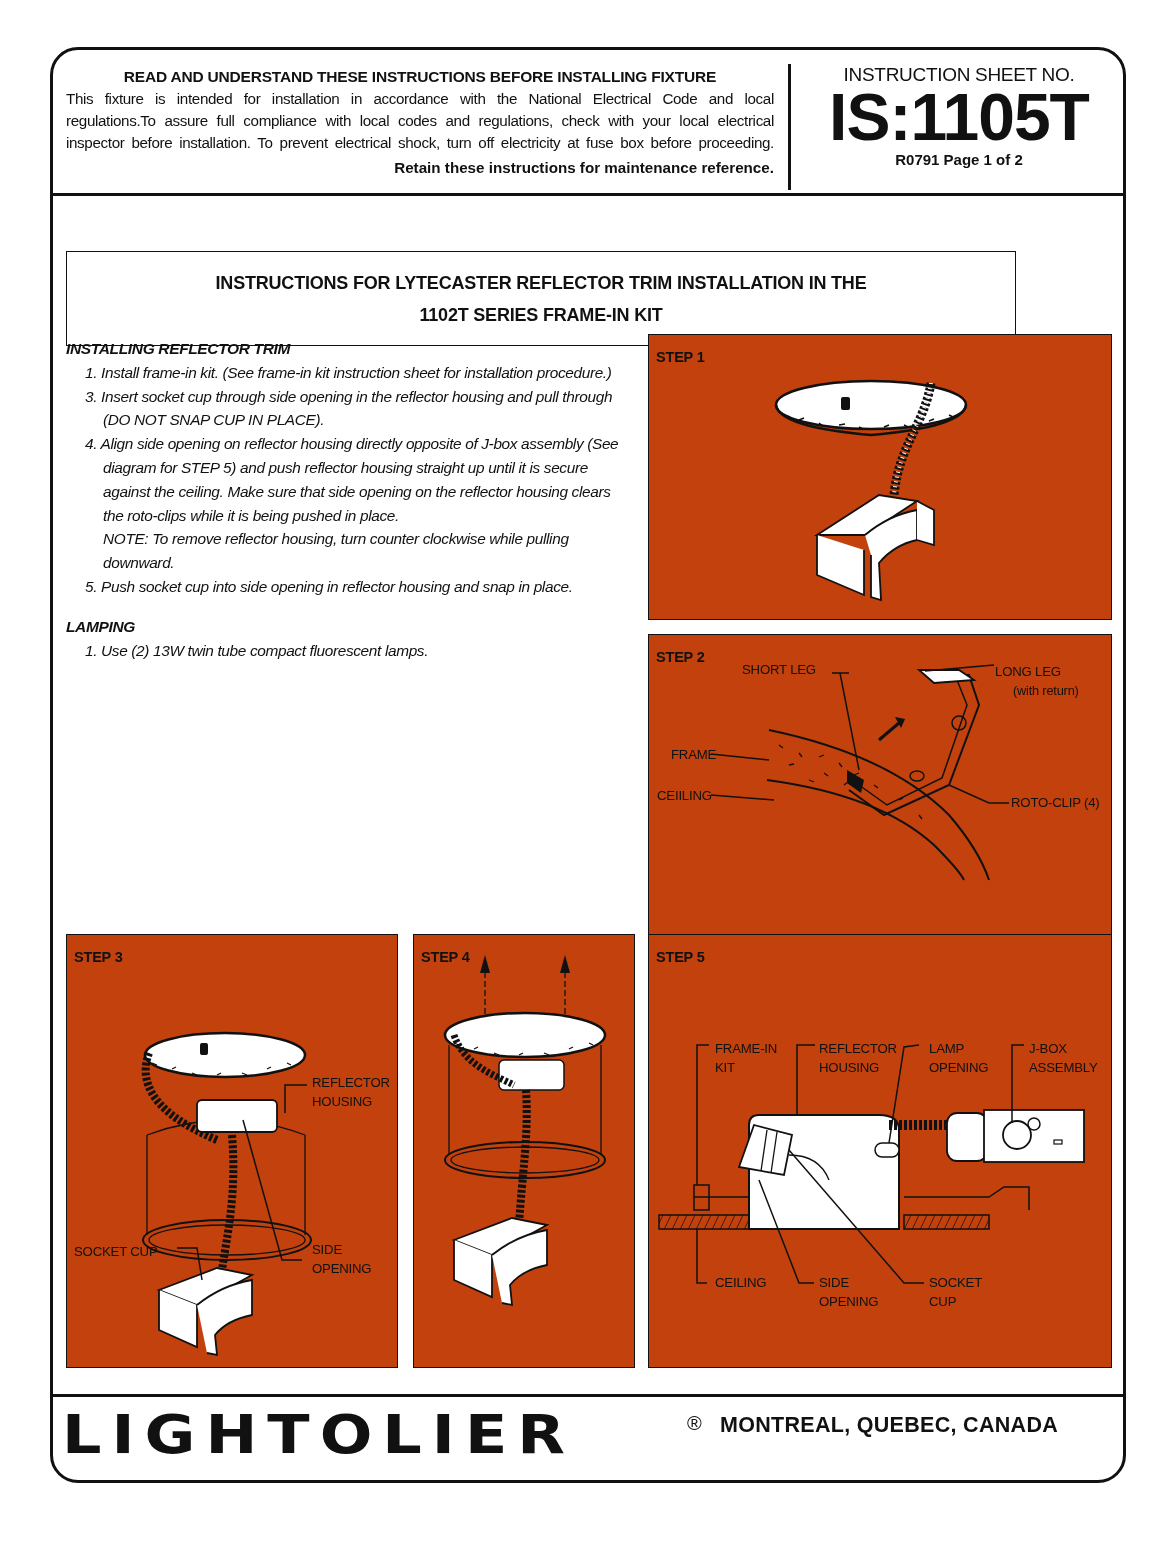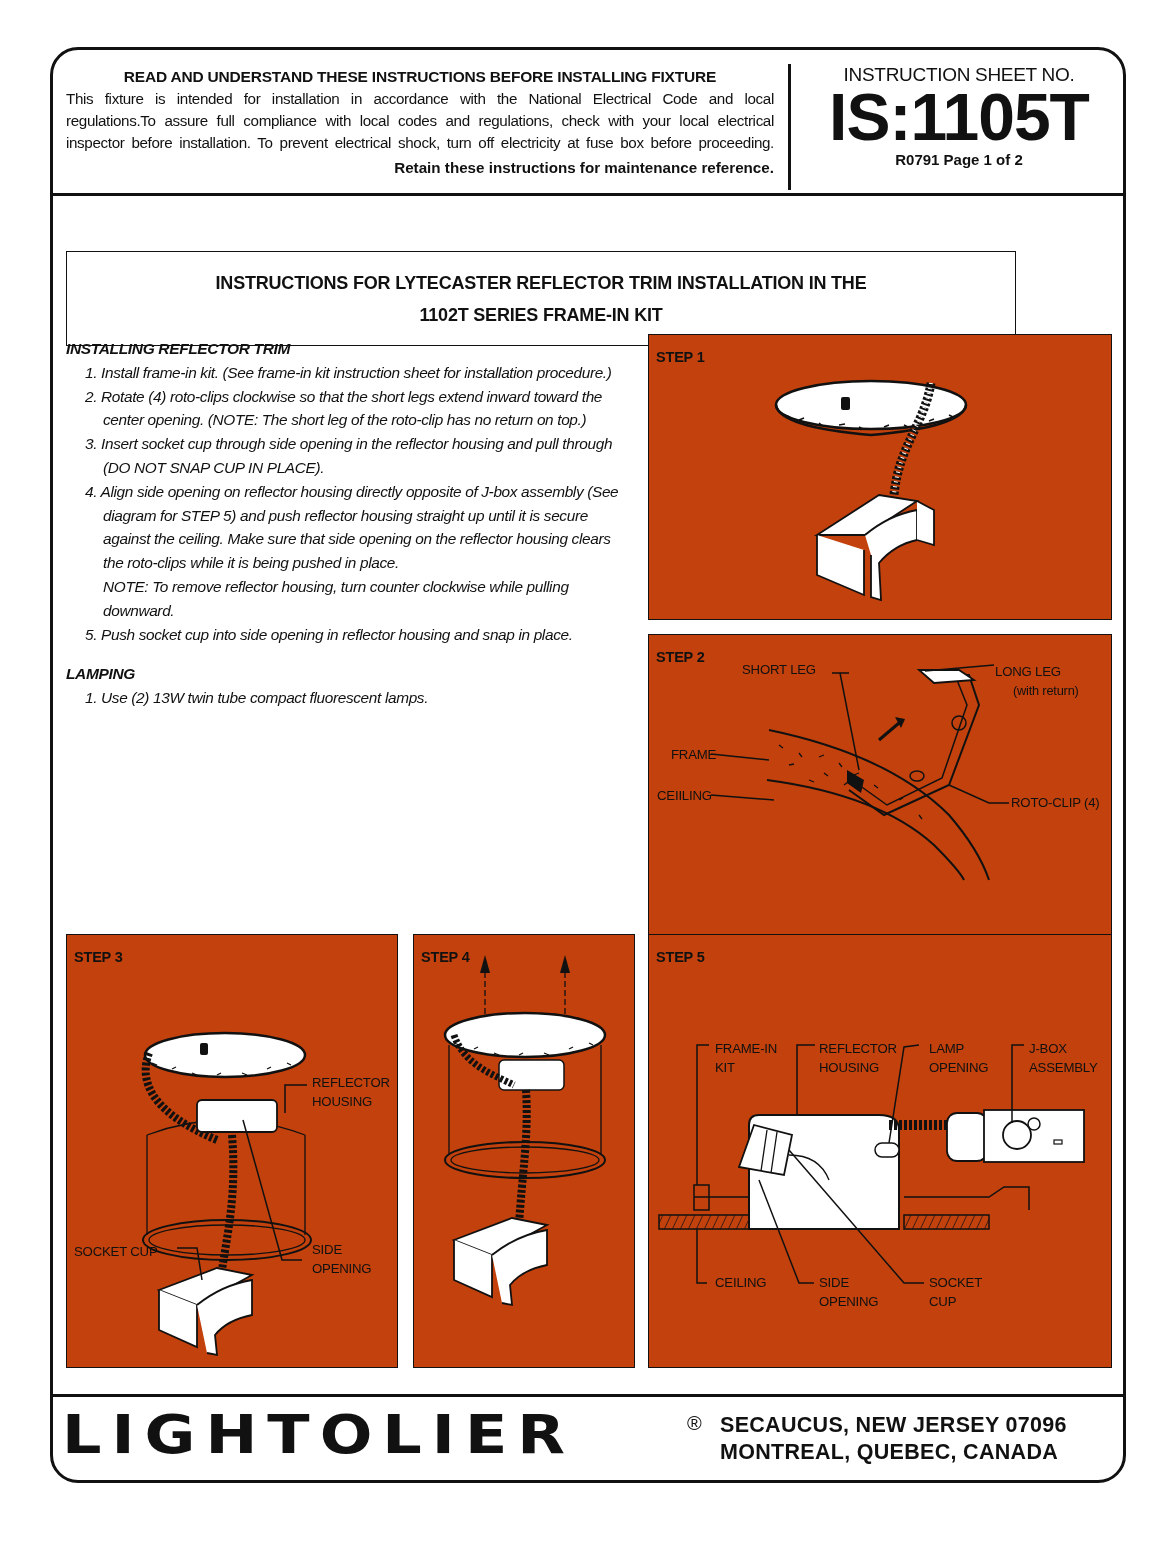--- a/index.html
+++ b/index.html
@@ -60,21 +60,20 @@
 
 <div class="titlebox">
   <div>INSTRUCTIONS FOR LYTECASTER REFLECTOR TRIM INSTALLATION IN THE</div>
   <div>1102T SERIES FRAME-IN KIT</div>
 </div>
 
 <div class="instr">
   <div class="sec">INSTALLING REFLECTOR TRIM</div>
   <ol>
     <li>1. Install frame-in kit.  (See frame-in kit instruction sheet for installation procedure.)</li>
-    <li>2. Rotate (4) roto-clips clockwise so that the short legs extend inward toward the center opening.  (NOTE: The short leg of the roto-clip has no return on top.)</li>
     <li>3. Insert socket cup through side opening  in the reflector housing and pull through (DO NOT SNAP CUP IN PLACE).</li>
     <li>4. Align side opening on reflector housing directly opposite of J-box assembly (See diagram for STEP 5) and push reflector housing straight up until it is secure against the ceiling.  Make sure that side opening on the reflector housing clears the roto-clips while it is being pushed in place.</li>
     <li style="text-indent:0;">NOTE: To remove reflector housing, turn counter clockwise while pulling downward.</li>
     <li>5. Push socket cup into side opening in reflector housing and snap in place.</li>
   </ol>
   <div class="gap"></div>
   <div class="sec">LAMPING</div>
   <ol>
     <li>1. Use (2) 13W twin tube compact fluorescent lamps.</li>
   </ol>
@@ -217,15 +216,14 @@
   <div class="callout" style="left:66px; top:338px;">CEILING</div>
   <div class="callout" style="left:170px; top:338px;">SIDE</div>
   <div class="callout" style="left:170px; top:357px;">OPENING</div>
   <div class="callout" style="left:280px; top:338px;">SOCKET</div>
   <div class="callout" style="left:280px; top:357px;">CUP</div>
 </div>
 
 <div class="logo">LIGHTOLIER</div>
 <div class="reg">®</div>
 <div class="addr">
-  <div>SECAUCUS, NEW JERSEY 07096</div>
   <div>MONTREAL, QUEBEC, CANADA</div>
 </div>
 
 </body></html>

